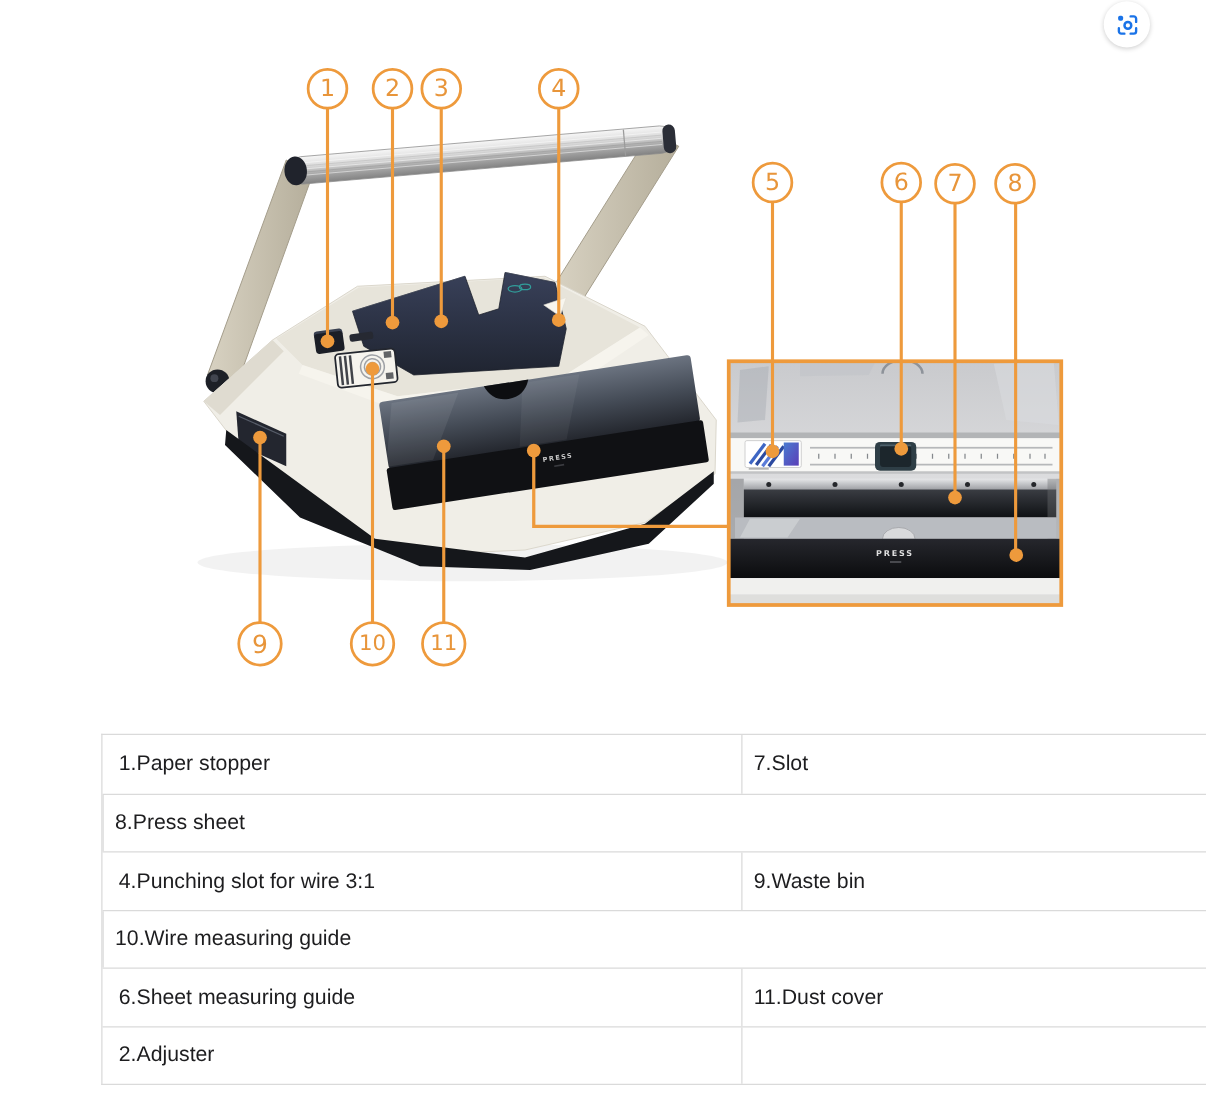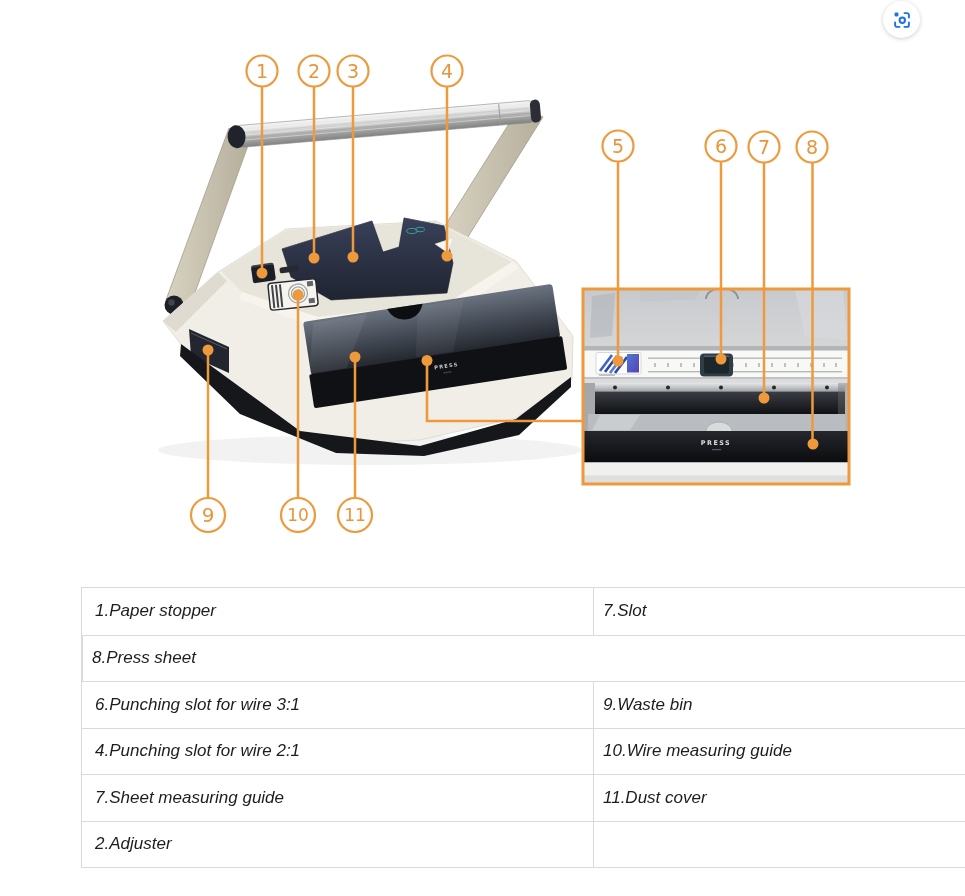--- a/index.html
+++ b/index.html
@@ -10,21 +10,21 @@
 
   .lens-btn{position:absolute;left:883px;top:1px;width:37px;height:37px;border-radius:50%;
             background:#fff;border:none;padding:0;display:flex;align-items:center;justify-content:center;
             box-shadow:0 1px 4px rgba(0,0,0,.2);cursor:pointer;}
 
   .parts-table{position:absolute;left:81px;top:587px;width:890px;height:281px;box-sizing:border-box;
                border:1px solid #dadada;border-right:none;display:grid;grid-template-rows:repeat(6,1fr);
                color:#1d1d1f;font-size:17px;background:#fff;}
   .ptrow{display:grid;grid-template-columns:511px 1fr;border-top:1px solid #dadada;min-height:0;}
   .ptrow:first-child{border-top:none;}
-  .ptcell{display:flex;align-items:center;padding-left:13px;box-sizing:border-box;overflow:hidden;white-space:nowrap;font-style:italic;}
+  .ptcell{display:flex;align-items:center;padding-left:13px;box-sizing:border-box;overflow:hidden;white-space:nowrap;}
   .ptcell.right{border-left:1px solid #dadada;padding-left:9px;}
 </style>
 </head>
 <body>
 
 <div class="stage">
 
 <svg class="diagram" width="965" height="575" viewBox="0 0 965 575">
   <defs>
     <linearGradient id="gBar" x1="0" y1="0" x2="0" y2="1">
@@ -281,29 +281,28 @@
 
 <div class="parts-table">
   <div class="ptrow">
     <div class="ptcell">1.Paper stopper</div>
     <div class="ptcell right">7.Slot</div>
   </div>
   <div class="ptrow">
     <div class="ptcell right">8.Press sheet</div>
   </div>
   <div class="ptrow">
-    <div class="ptcell">6.Punching slot for wire 3:1</div>
+    <div class="ptcell">4.Punching slot for wire 3:1</div>
     <div class="ptcell right">9.Waste bin</div>
   </div>
   <div class="ptrow">
-    <div class="ptcell">4.Punching slot for wire 2:1</div>
     <div class="ptcell right">10.Wire measuring guide</div>
   </div>
   <div class="ptrow">
-    <div class="ptcell">7.Sheet measuring guide</div>
+    <div class="ptcell">6.Sheet measuring guide</div>
     <div class="ptcell right">11.Dust cover</div>
   </div>
   <div class="ptrow">
     <div class="ptcell">2.Adjuster</div>
     <div class="ptcell right"></div>
   </div>
 </div>
 
 </div>
 

